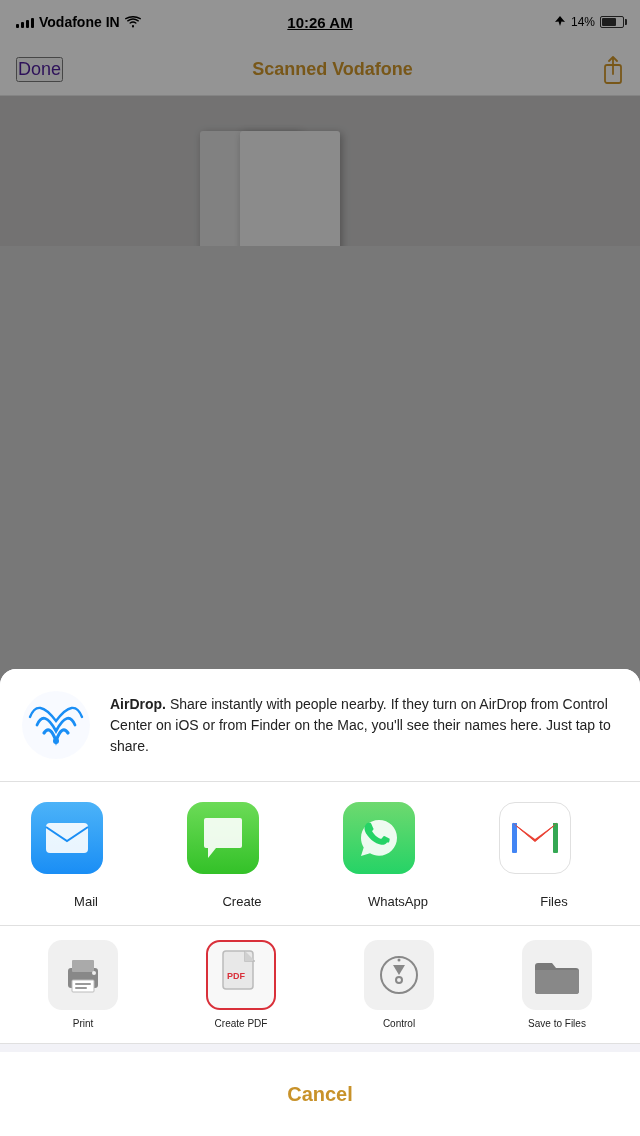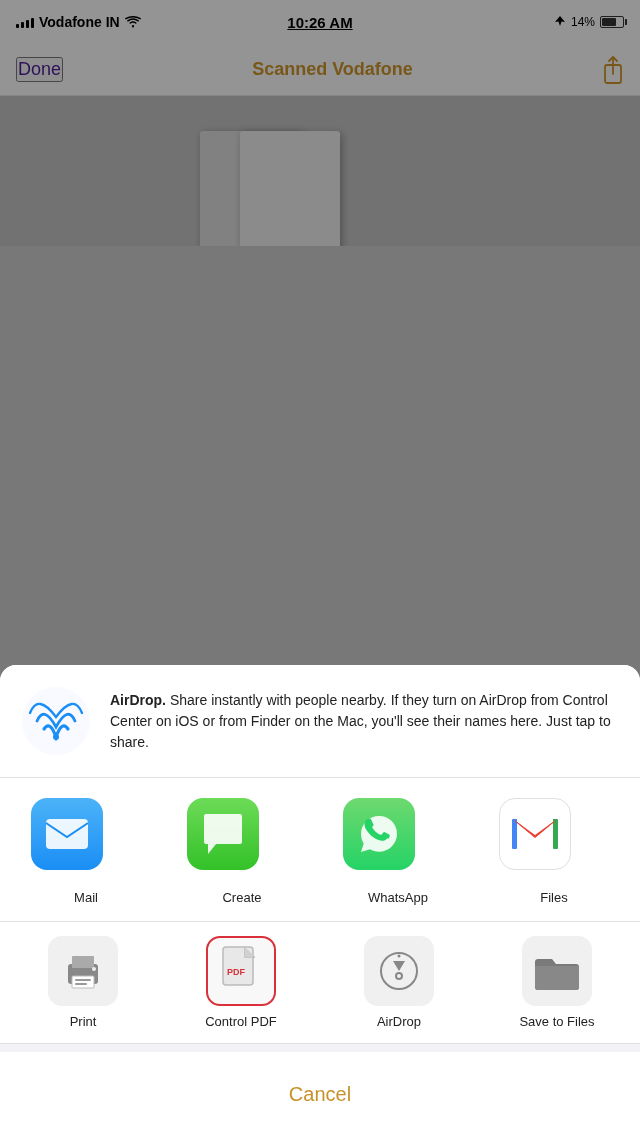--- a/index.html
+++ b/index.html
@@ -254,40 +254,40 @@
       border-radius: 14px;
       display: flex;
       align-items: center;
       justify-content: center;
     }
     .action-icon-wrap.highlighted {
       background: #f8f8f8;
       border: 2px solid #d9303a;
     }
     .action-label {
-      font-size: 13px;
+      font-size: 10px;
       color: #222;
       text-align: center;
     }
 
     
     .cancel-section {
       background: #fff;
       padding: 14px 12px;
       margin-top: 8px;
     }
     .cancel-btn {
       width: 100%;
       height: 56px;
       background: #fff;
       border: none;
       border-radius: 14px;
       font-size: 20px;
       color: #c8922a;
-      font-weight: 400;
+      font-weight: 700;
       cursor: pointer;
     }
 
     
     .share-icon-svg { width: 22px; height: 28px; }
   </style>
 </head>
 <body>
 
 <div class="status-bar">
@@ -425,33 +425,33 @@
 
         <div class="action-item">
           <div class="action-icon-wrap highlighted">
             <svg width="44" height="52" viewBox="0 0 44 52" fill="none">
               <rect x="4" y="2" width="30" height="38" rx="3" fill="#e8e8e8" stroke="#bbb" stroke-width="1.5"></rect>
               <path d="M26 2 L26 12 L36 12" fill="none" stroke="#bbb" stroke-width="1.5"></path>
               <path d="M26 2 L34 10 L34 12 L26 12 Z" fill="#d0d0d0"></path>
               <text x="8" y="30" font-size="9" font-weight="700" fill="#d9303a" font-family="Helvetica">PDF</text>
             </svg>
           </div>
-          <span class="action-label">Control PDF</span>
+          <span class="action-label">Create PDF</span>
         </div>
 
         <div class="action-item">
           <div class="action-icon-wrap">
             <svg width="46" height="46" viewBox="0 0 46 46" fill="none">
               <circle cx="23" cy="23" r="18" stroke="#888" stroke-width="2" fill="none"></circle>
               <path d="M23 8 L23 8" stroke="#888" stroke-width="3" stroke-linecap="round"></path>
               <path d="M17 13 L29 13 L23 23 Z" fill="#888"></path>
               <circle cx="23" cy="28" r="3" fill="none" stroke="#888" stroke-width="2"></circle>
             </svg>
           </div>
-          <span class="action-label">AirDrop</span>
+          <span class="action-label">Control</span>
         </div>
 
         <div class="action-item">
           <div class="action-icon-wrap">
             <svg width="50" height="42" viewBox="0 0 50 42" fill="none">
               <path d="M3 12 Q3 9 6 9 L20 9 L24 14 L44 14 Q47 14 47 17 L47 37 Q47 40 44 40 L6 40 Q3 40 3 37 Z" fill="#7a7a7a"></path>
               <path d="M3 16 L47 16 L47 37 Q47 40 44 40 L6 40 Q3 40 3 37 Z" fill="#888"></path>
             </svg>
           </div>
           <span class="action-label">Save to Files</span>

